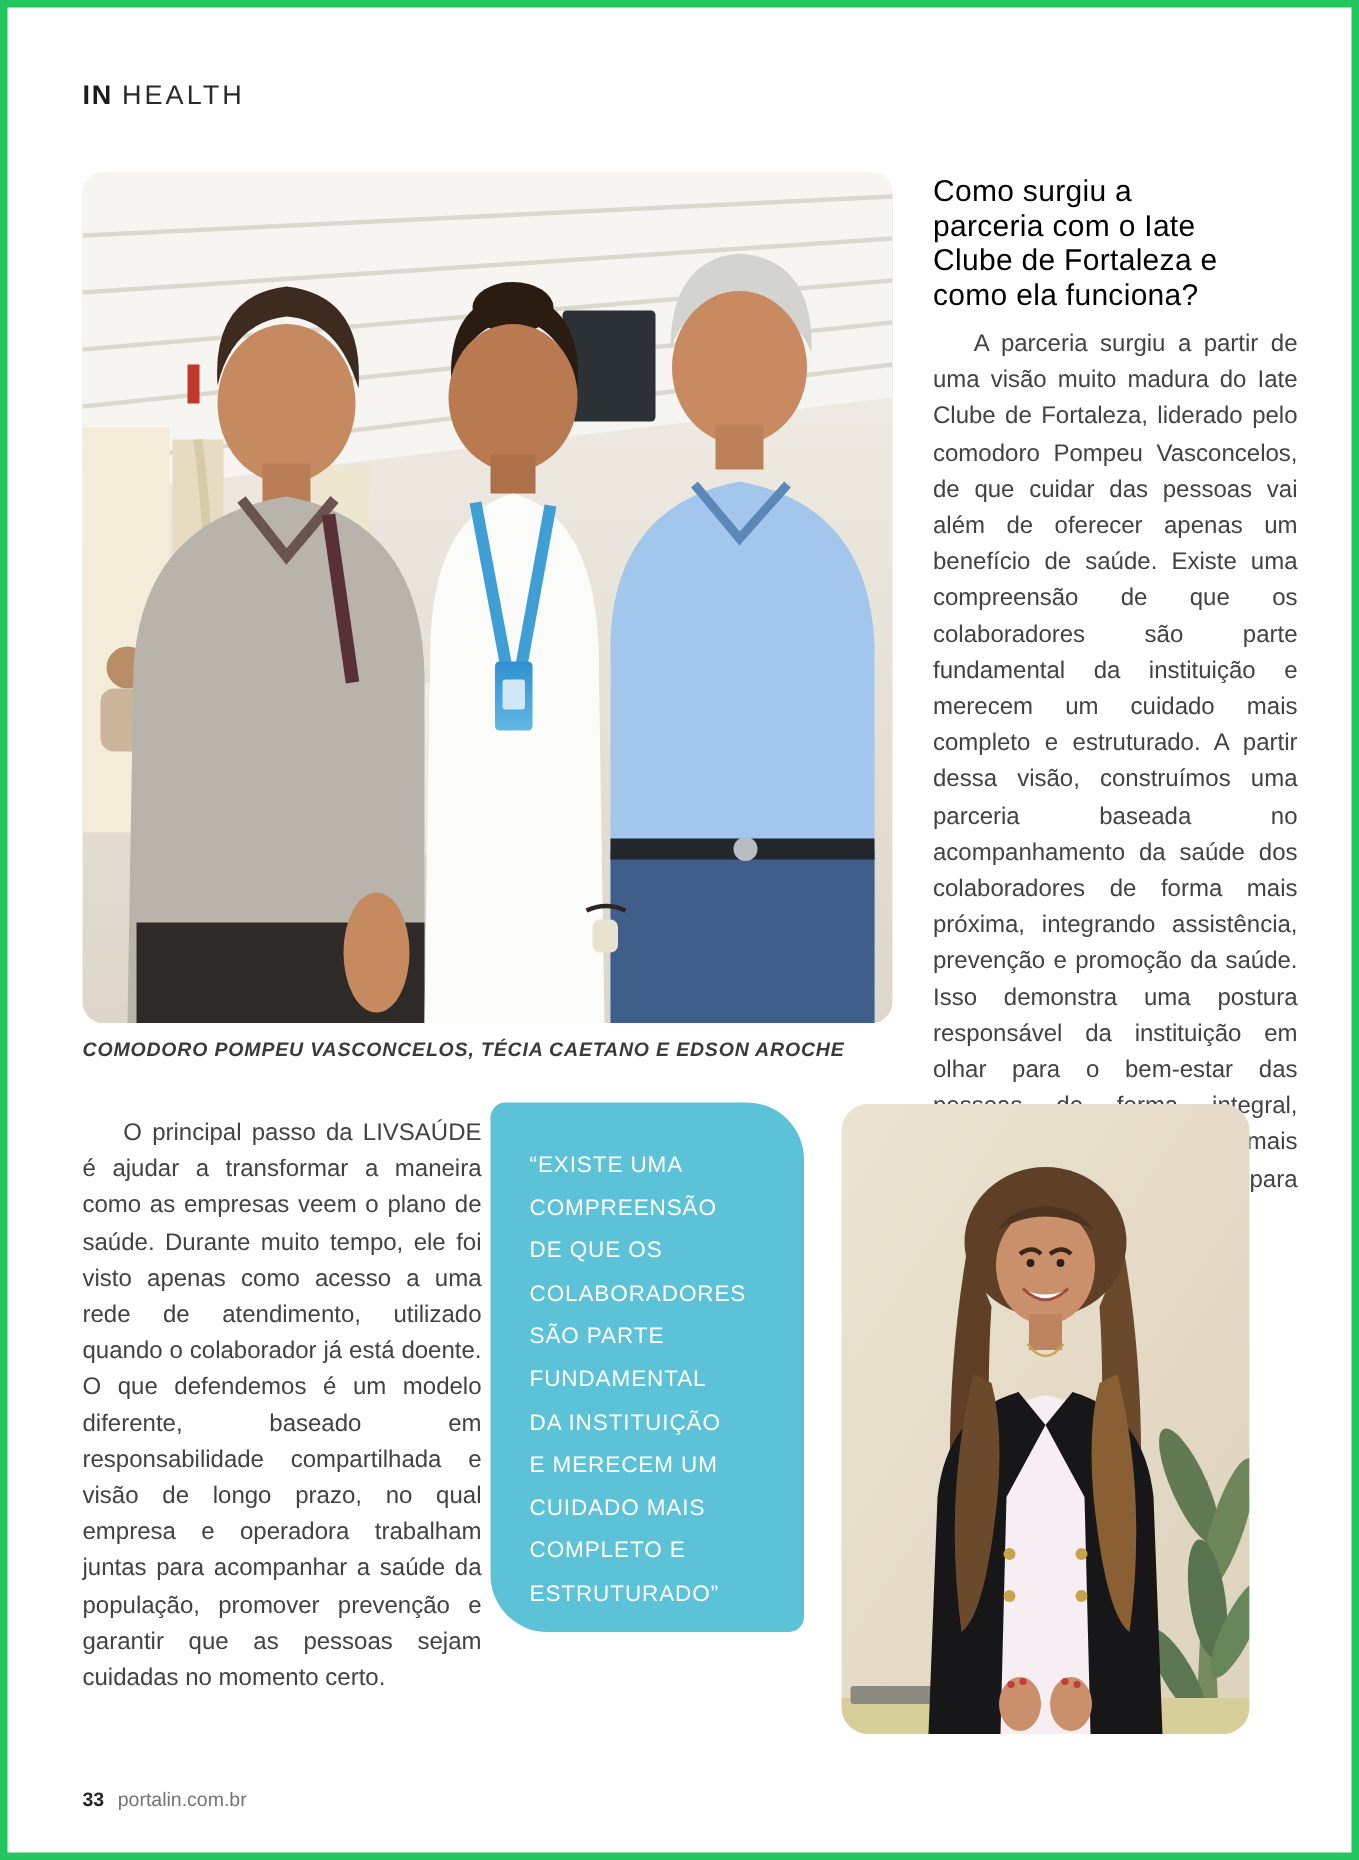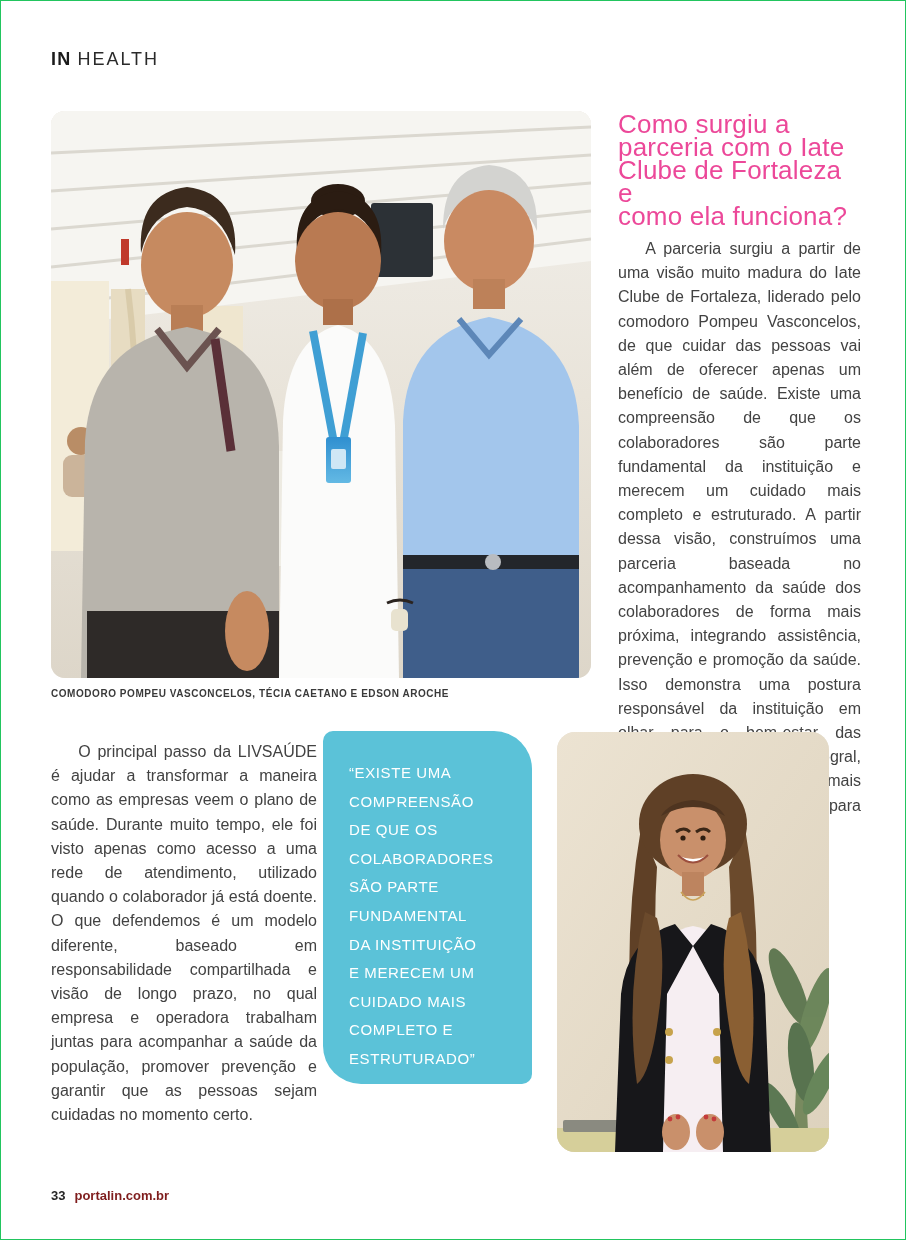--- a/index.html
+++ b/index.html
@@ -1,53 +1,53 @@
 <!DOCTYPE html>
 <html lang="pt"><head>
 <meta charset="utf-8">
 <style>
   html,body{margin:0;padding:0;background:#ffffff;}
   #page{
     position:relative;width:906px;height:1240px;background:#ffffff;
     font-family:"Liberation Sans",sans-serif;color:#3d3d3d;overflow:hidden;
-    box-sizing:border-box;border:1px solid #22c55e;
+    box-sizing:border-box;border:5px solid #22c55e;
   }
   .abs{position:absolute;}
   
   #brand{left:50px;top:48px;font-size:18px;letter-spacing:1.2px;color:#1b1b1b;}
   #brand .b{font-weight:800;}
   #brand .l{font-weight:300;margin-left:6px;letter-spacing:2px;color:#2a2a2a;}
   
   .photo{overflow:hidden;background:#e9e4da;}
   #group-photo{left:50px;top:110px;width:540px;height:567px;border-radius:14px;}
   #portrait-photo{left:556px;top:731px;width:272px;height:420px;border-radius:18px;}
   .photo svg{display:block;width:100%;height:100%;}
   
-  #caption{left:50px;top:687px;width:540px;font-size:10px;font-weight:700;
-    letter-spacing:0.55px;color:#3a3a3a;}
-  
-  .headline{font-size:26px;line-height:23px;font-weight:400;color:#ec4899;
+  #caption{left:50px;top:687px;width:540px;font-size:13px;font-weight:700;
+    letter-spacing:0.55px;color:#3a3a3a;font-style:italic;}
+  
+  .headline{font-size:20px;line-height:23px;font-weight:400;color:#000000;
     white-space:pre-line;letter-spacing:0.2px;}
   .body-text{font-size:16px;line-height:24.2px;color:#424242;text-align:justify;}
   .body-text p{margin:0;text-indent:1.7em;}
   #article-right{left:617px;top:112px;width:243px;}
   #article-right .body-text{margin-top:9px;}
   #article-left{left:50px;top:730px;width:266px;}
   #article-left .body-text{margin-top:9px;}
   .star{color:#4DA0DC;font-size:15px;}
   
   #quote-box{left:322px;top:730px;width:209px;height:353px;background:#5BC2D8;
     border-radius:10px 38px 10px 38px;box-sizing:border-box;
     padding:28px 28px 0 26px;}
   #quote-text{color:#ffffff;font-size:15px;line-height:28.6px;letter-spacing:0.6px;
     white-space:pre-line;font-weight:400;}
   
   #footer{left:50px;top:1187px;font-size:13px;color:#262626;}
   #footer .num{font-weight:800;margin-right:9px;}
-  #footer .site{font-weight:700;color:#7f1d1d;}
+  #footer .site{font-weight:400;color:#737373;}
 </style>
 </head>
 <body>
 
 <div id="page">
 
   <div class="abs" id="brand">
     <span class="b">IN</span><span class="l">HEALTH</span>
   </div>
 

